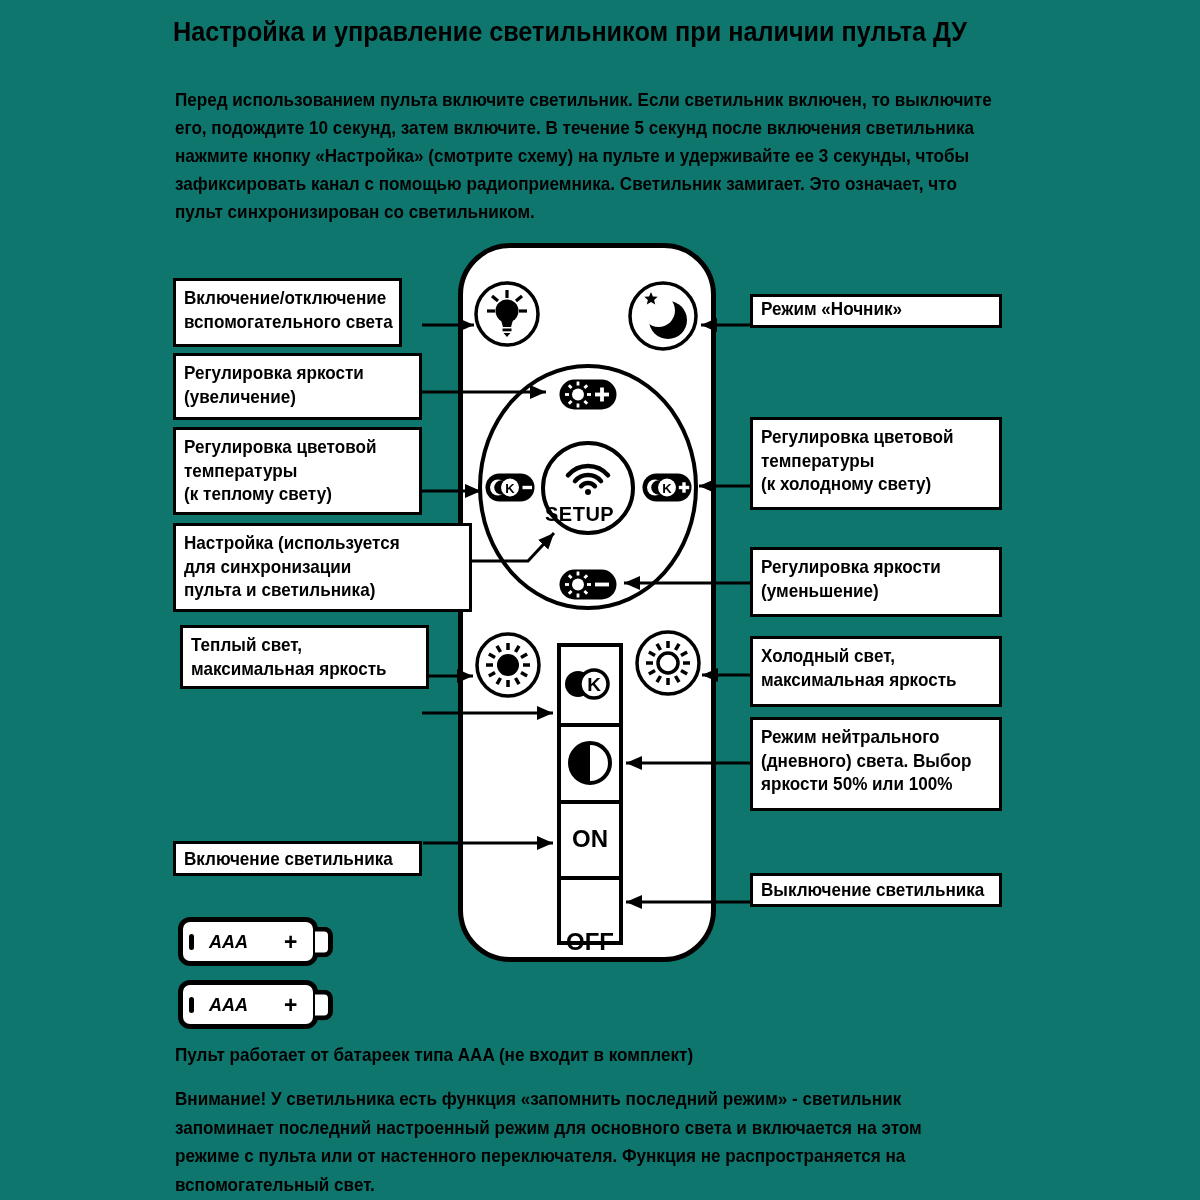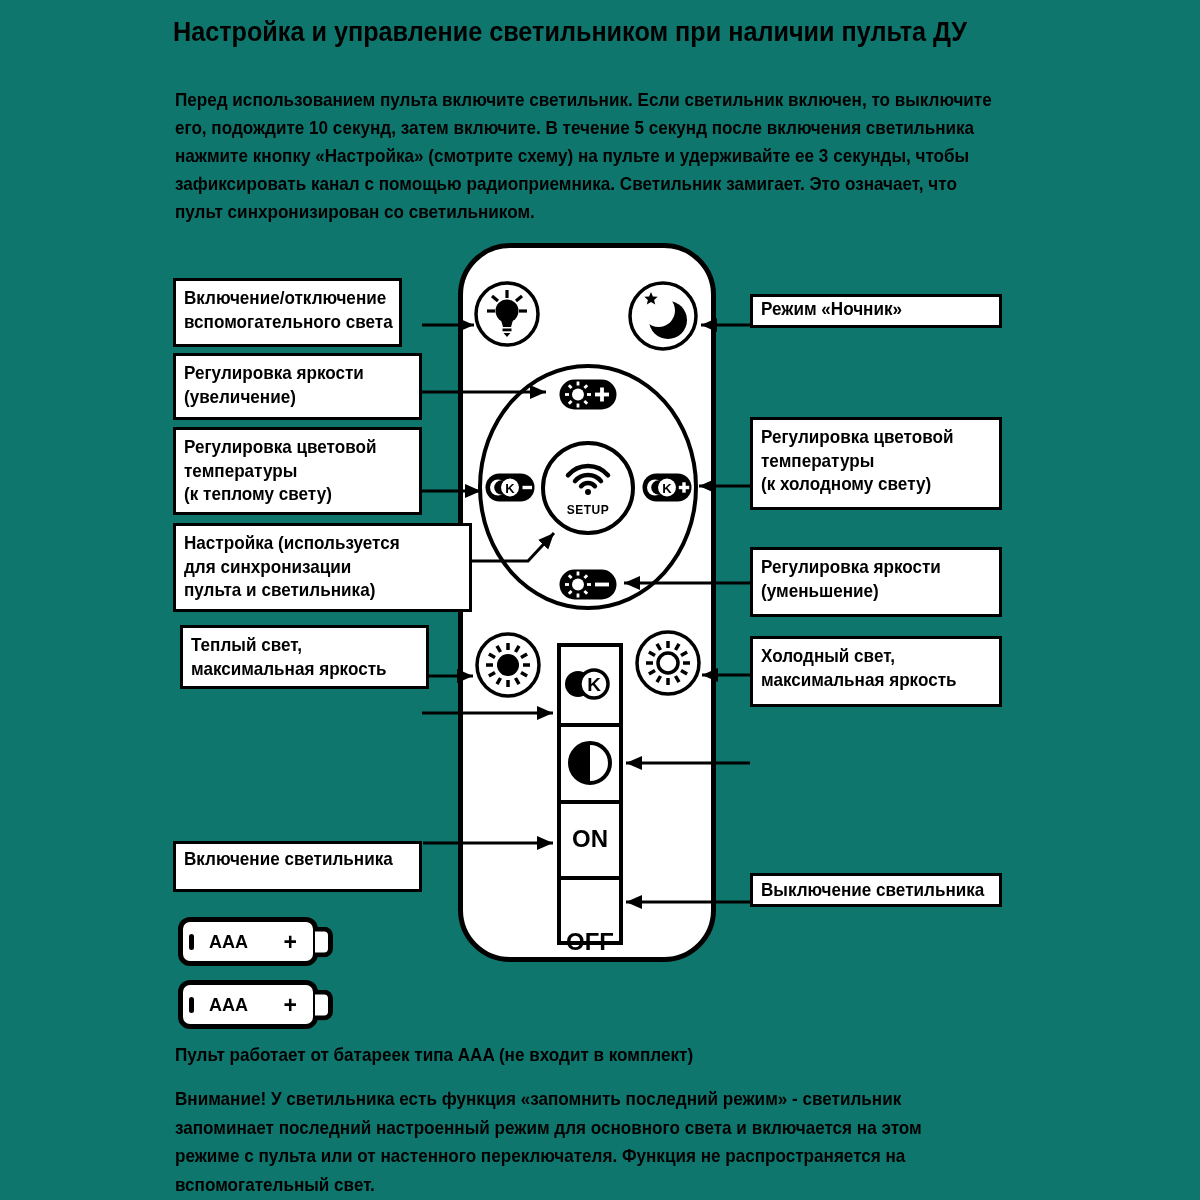--- a/index.html
+++ b/index.html
@@ -16,30 +16,30 @@
            padding:5px 8px;}
   .callout .ctxt{display:block;font-weight:bold;font-size:19px;line-height:23.5px;
            white-space:pre;transform:scaleX(0.9);transform-origin:0 0;width:280px;}
   .remote{position:absolute;left:458px;top:243px;width:258px;height:719px;
           border:5px solid #000;border-radius:52px;box-sizing:border-box;background:#fff;}
   .ring{position:absolute;left:478px;top:364px;width:220px;height:246px;
         border:4px solid #000;border-radius:50%;box-sizing:border-box;}
   .abs{position:absolute;}
   .setup{position:absolute;left:541px;top:441px;width:94px;height:94px;border:4px solid #000;
          border-radius:50%;box-sizing:border-box;background:#fff;}
-  .setup .lbl{position:absolute;left:0;right:0;top:58px;text-align:center;
-              font-weight:bold;font-size:12px;letter-spacing:0.5px;}
+  .setup .lbl{position:absolute;left:0;right:0;top:58px;
+              font-weight:bold;font-size:20px;letter-spacing:0.5px;}
   .strip{position:absolute;left:557px;top:643px;width:66px;height:302px;
          border:4px solid #000;box-sizing:border-box;background:#fff;}
   .divider{position:absolute;left:557px;width:66px;height:4px;background:#000;}
   .cell{position:absolute;left:561px;width:58px;display:flex;align-items:center;
         justify-content:center;font-weight:bold;font-size:24px;}
   .arrows{position:absolute;left:0;top:0;pointer-events:none;}
   .battery{position:absolute;width:140px;height:49px;border:5px solid #000;
-           border-radius:12px;box-sizing:border-box;background:#fff;}
+           border-radius:12px;box-sizing:border-box;background:#fff;font-style:italic;}
   .battery .term{position:absolute;left:6px;top:50%;transform:translateY(-50%);
                  width:5px;height:16px;border-radius:2.5px;background:#000;}
   .battery .type{position:absolute;left:26px;top:50%;transform:translateY(-50%);
                  font-weight:bold;font-size:18px;}
   .battery .plus{position:absolute;right:16px;top:50%;transform:translateY(-50%);
                  font-weight:bold;font-size:23px;}
   .battery .nub{position:absolute;right:-20px;top:50%;transform:translateY(-50%);
                 width:13px;height:21px;border:5px solid #000;border-left:none;
                 border-radius:0 9px 9px 0;background:#fff;}
 </style>
@@ -264,39 +264,44 @@
     </div>
   <div class="callout" style="left:173px;top:523px;width:299px;height:89px">
     <span class="ctxt">Настройка (используется
 для синхронизации
 пульта и светильника)</span>
     </div>
   <div class="callout" style="left:180px;top:625px;width:249px;height:64px">
     <span class="ctxt">Теплый свет,
 максимальная яркость</span>
     </div>
-  <div class="callout" style="left:173px;top:841px;width:249px;height:51px;padding-top:3px">
+  <div class="callout" style="left:173px;top:841px;width:249px;height:35px;padding-top:3px">
     <span class="ctxt">Включение светильника</span>
     </div>
 
   <div class="callout" style="left:750px;top:294px;width:252px;height:34px;padding-top:0">
     <span class="ctxt">Режим «Ночник»</span>
     </div>
   <div class="callout" style="left:750px;top:417px;width:252px;height:93px">
     <span class="ctxt">Регулировка цветовой
 температуры
 (к холодному свету)</span>
     </div>
   <div class="callout" style="left:750px;top:547px;width:252px;height:70px">
     <span class="ctxt">Регулировка яркости
 (уменьшение)</span>
     </div>
   <div class="callout" style="left:750px;top:636px;width:252px;height:71px">
     <span class="ctxt">Холодный свет,
 максимальная яркость</span>
+    </div>
+  <div class="callout" style="left:750px;top:717px;width:252px;height:94px">
+    <span class="ctxt">Режим нейтрального
+(дневного) света. Выбор
+яркости 50% или 100%</span>
     </div>
   <div class="callout" style="left:750px;top:873px;width:252px;height:34px;padding-top:2px">
     <span class="ctxt">Выключение светильника</span>
     </div>
 
   <div class="battery" style="left:178px;top:917px">
     <div class="term"></div>
     <span class="type">AAA</span>
     <span class="plus">+</span>
     <div class="nub"></div>

